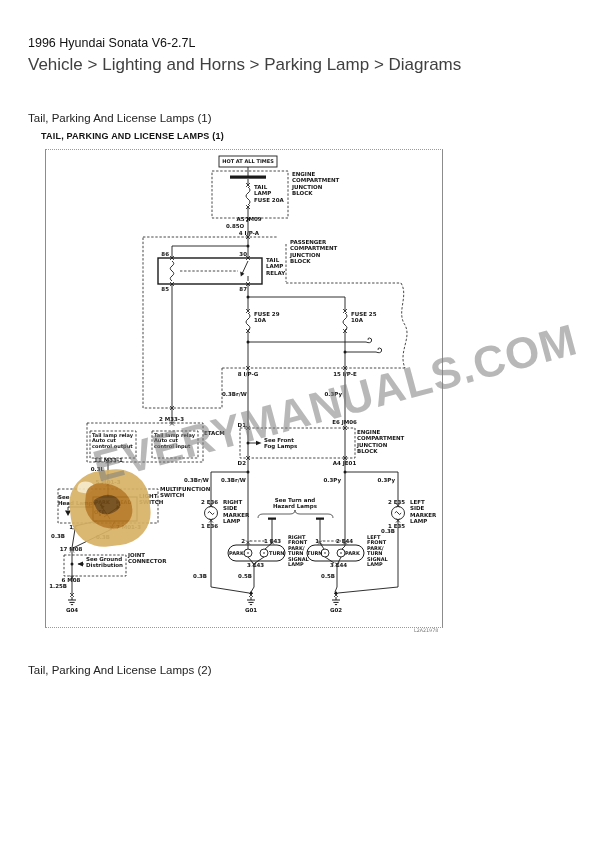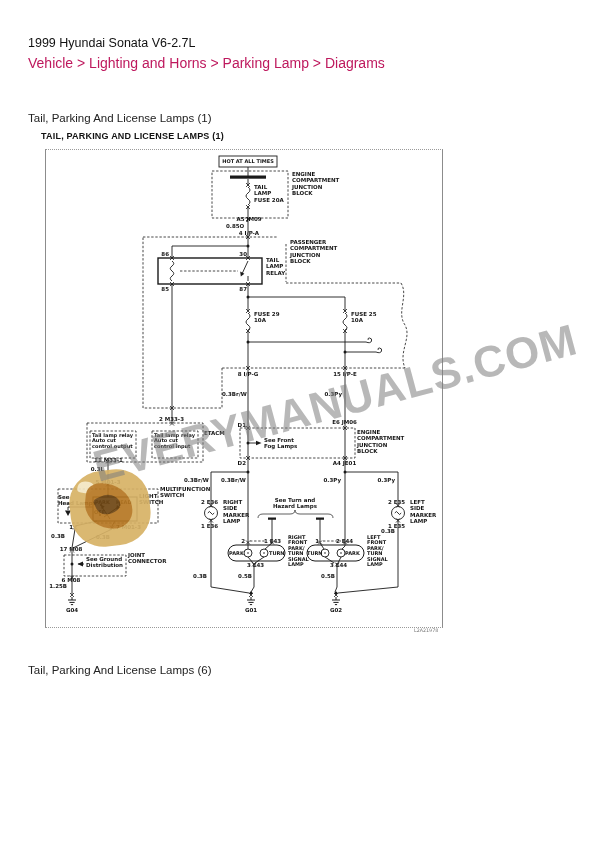--- a/index.html
+++ b/index.html
@@ -1,19 +1,19 @@
 <!DOCTYPE html>
 <html><head>
 <meta charset="utf-8">
 <style>
   html,body{margin:0;padding:0;background:#fff;}
   .page{position:relative;width:612px;height:866px;background:#fff;overflow:hidden;
         font-family:"Liberation Sans",sans-serif;color:#1a1a1a;}
   .t1{position:absolute;left:28px;top:36px;font-size:12.5px;color:#111;}
-  .crumb{position:absolute;left:28px;top:55px;font-size:14px;color:#be185d;}
+  .crumb{position:absolute;left:28px;top:55px;font-size:17px;color:#404040;}
   .h1{position:absolute;left:28px;top:75px;font-size:17.5px;font-weight:400;color:#2b2b2b;letter-spacing:.2px;}
   .cap{position:absolute;left:28px;font-size:11.5px;color:#222;}
   .dtitle{position:absolute;left:41px;top:131px;font-size:9px;font-weight:bold;color:#111;letter-spacing:.2px;}
   .dframe{position:absolute;left:45px;top:149px;width:396px;height:477px;background:transparent;
           border-top:1px dotted #9a9a9a;border-bottom:1px dotted #9a9a9a;
           border-left:1px solid #8c8c8c;border-right:1px solid #8c8c8c;}
   svg.wires{position:absolute;left:0;top:0;pointer-events:none;}
   .L{position:absolute;font:bold 5.5px/1.15 "DejaVu Sans",sans-serif;color:#151515;white-space:pre-line;z-index:3;}
   .Lc{text-align:center}.Lr{text-align:right}
   .S{font-size:5px;line-height:1.08;}
@@ -28,21 +28,21 @@
         border-radius:60% 40% 70% 30%;transform:rotate(18deg);}
   .wm{position:absolute;left:86px;top:378px;z-index:6;font-family:"Liberation Sans",sans-serif;
       font-size:44px;font-weight:bold;color:rgba(125,125,125,.55);letter-spacing:1px;
       transform:rotate(-15deg);transform-origin:center;white-space:nowrap;}
 </style>
 </head>
 <body>
 
 <div class="page">
 
-  <div class="t1">1999 Hyundai Sonata V6-2.7L</div>
+  <div class="t1">1996 Hyundai Sonata V6-2.7L</div>
   <div class="crumb">Vehicle &gt; Lighting and Horns &gt; Parking Lamp &gt; Diagrams</div>
   <div class="cap" style="top:112px">Tail, Parking And License Lamps (1)</div>
   <div class="dtitle">TAIL, PARKING AND LICENSE LAMPS (1)</div>
 
   <div class="dframe"></div>
 
   <svg class="wires" width="612" height="866" viewBox="0 0 612 866">
     <defs>
       <g id="cx">
           <path d="M-2,-2 L2,2 M-2,2 L2,-2" stroke="#1a1a1a" stroke-width="0.8" fill="none"></path>
@@ -332,15 +332,15 @@
   <div class="ref">L2A21978</div>
 
   <div class="blob">
     <div class="in3"></div>
     <div class="in1"></div>
     <div class="in2"></div>
   </div>
 
   <div class="wm">EVERYMANUALS.COM</div>
 
-  <div class="cap" style="top:664px">Tail, Parking And License Lamps (6)</div>
+  <div class="cap" style="top:664px">Tail, Parking And License Lamps (2)</div>
 
 </div>
 
 </body></html>

